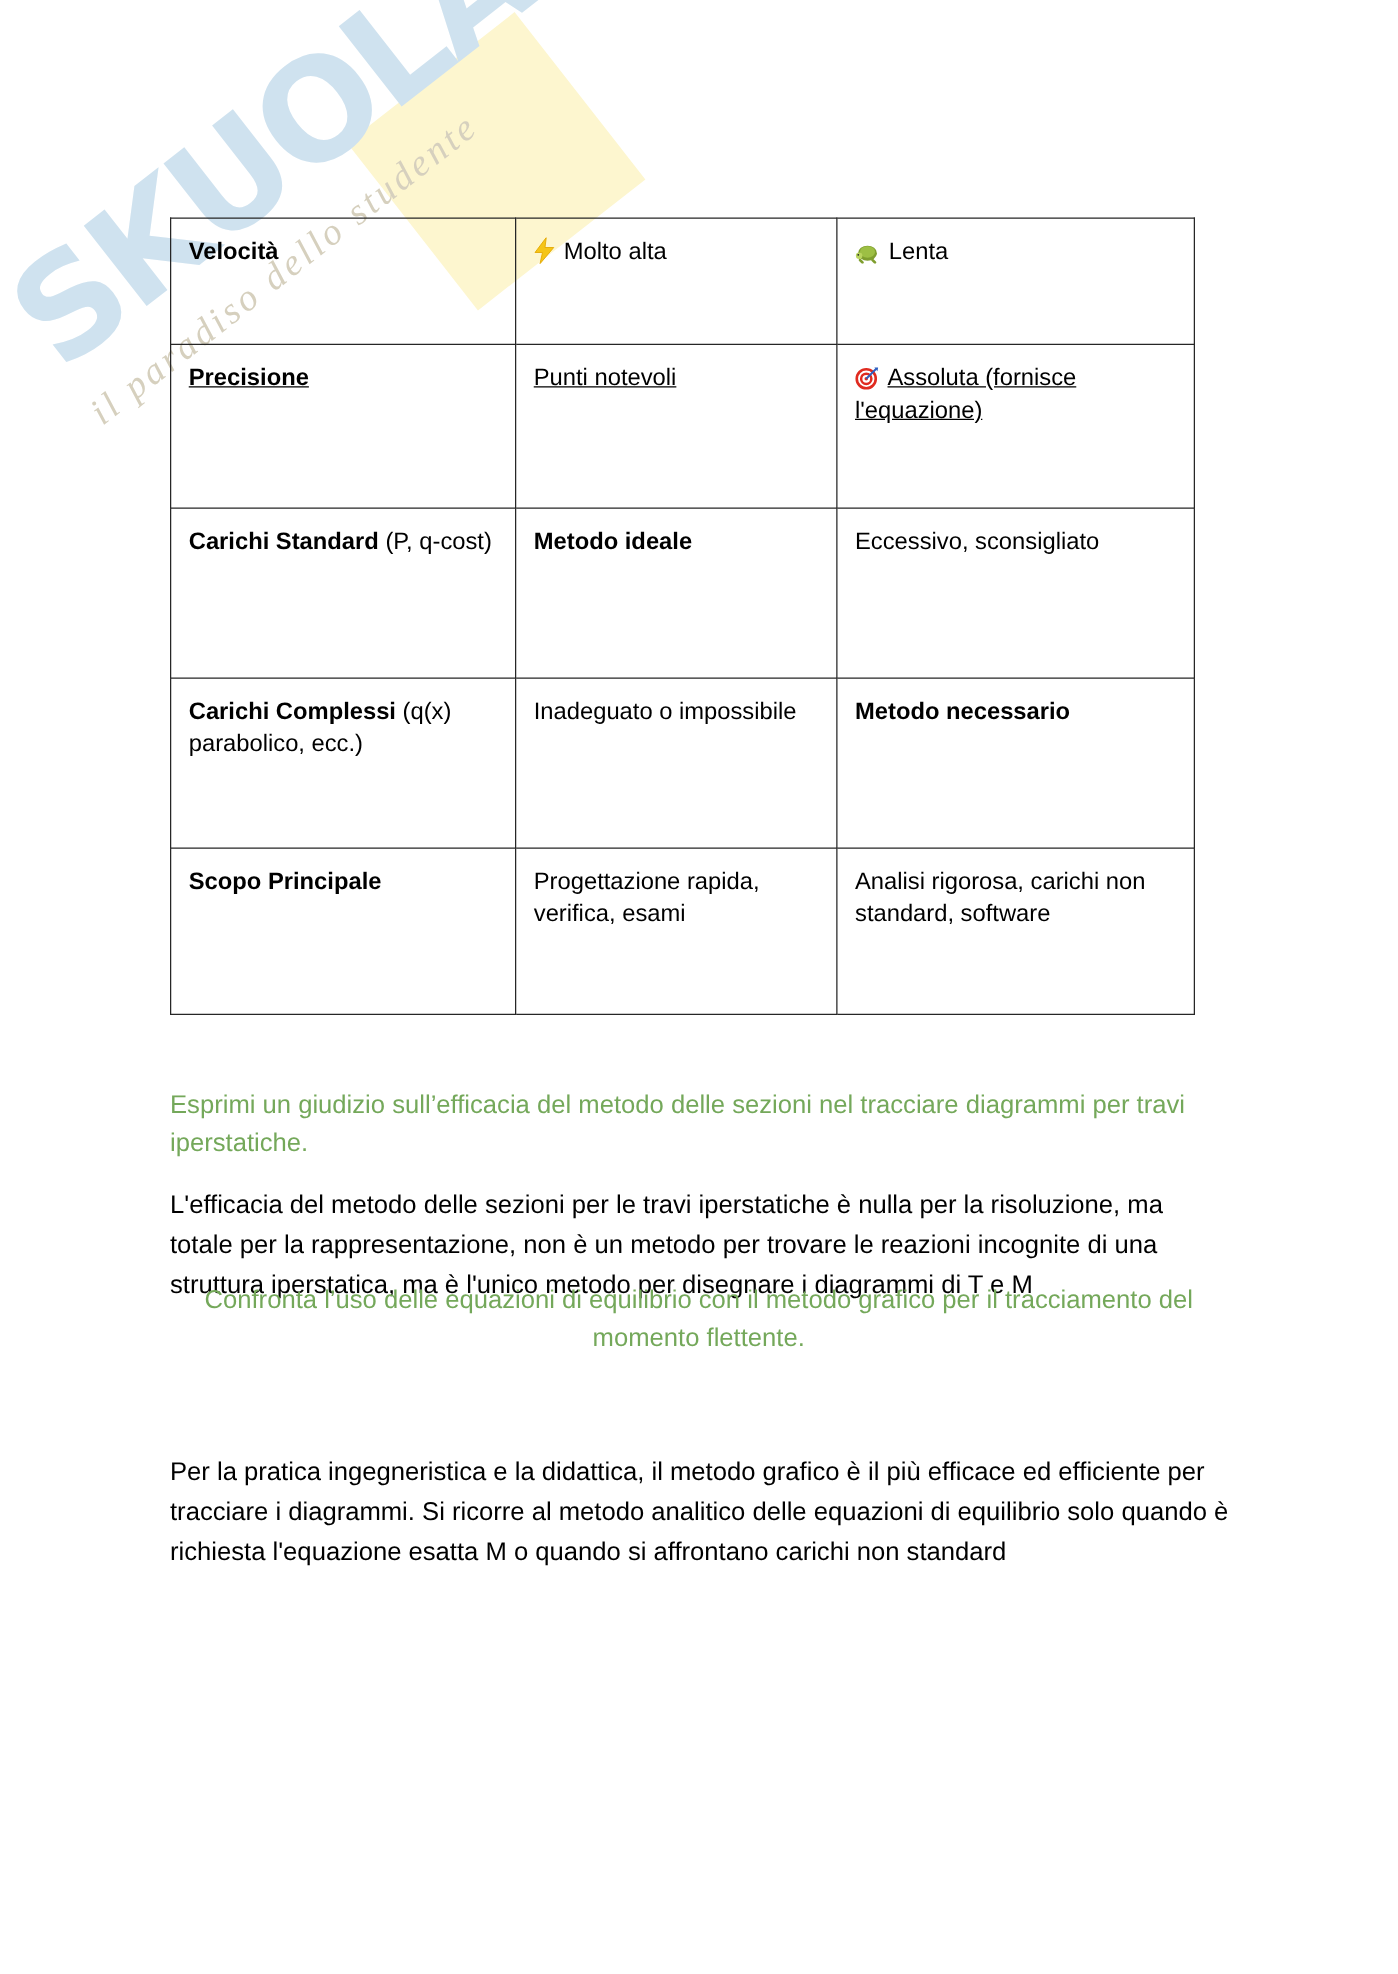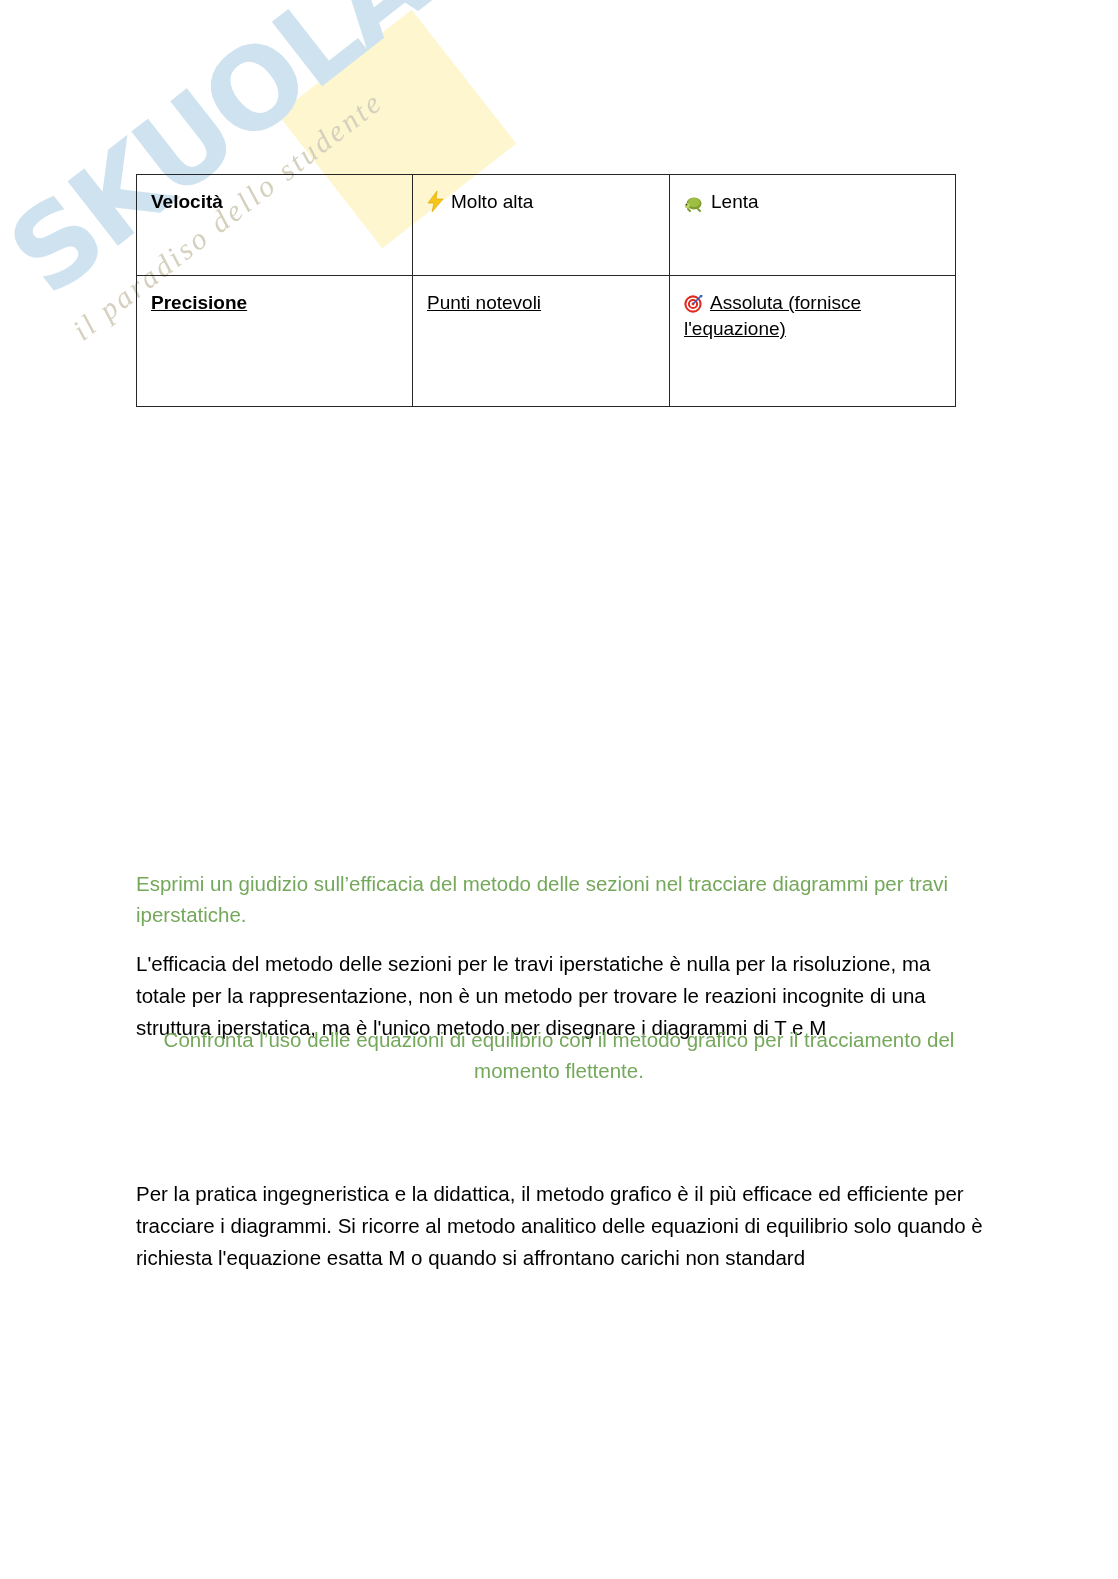--- a/index.html
+++ b/index.html
@@ -129,21 +129,21 @@
     position: absolute;
     left: 136px;
     width: 850px;
     color: #000000;
     font-size: 20.5px;
     line-height: 1.55;
   }
   #q1 { top: 868px; }
   #p1 { top: 948px; }
   #q2 { top: 1024px; text-align: center; }
-  #p2 { top: 1162px; margin-top: 16px; }
+  #p2 { top: 1162px; }
 </style>
 </head>
 <body>
 
 <div id="watermark">
   <div class="wm-yellow"></div>
   <div class="wm-logo">
     <div class="wm-logo-text">
       <span>SKUOLA</span><span style="font-size:72px;letter-spacing:-1px;">.net</span>
     </div>
@@ -199,22 +199,55 @@
               <circle cx="9" cy="10" r="7.6" fill="none" stroke="#e02b20" stroke-width="2.1"></circle>
               <circle cx="9" cy="10" r="4.1" fill="none" stroke="#e02b20" stroke-width="2"></circle>
               <circle cx="9" cy="10" r="1.4" fill="#e02b20"></circle>
               <path d="M9 10 L17 2" stroke="#2f5fbf" stroke-width="1.6"></path>
               <polygon points="15.5,1 18.5,1 18,4" fill="#2f5fbf"></polygon>
             </svg>
           </span><span>Assoluta (fornisce l'equazione)</span>
         </td>
       </tr>
 
-
-
+      <tr class="r4">
+        <td>
+          <span class="bold">Carichi Standard</span><span> (P, q-cost)</span>
+        </td>
+        <td>
+          <span class="bold">Metodo ideale</span>
+        </td>
+        <td>
+          <span>Eccessivo, sconsigliato</span>
+        </td>
+      </tr>
+
+      <tr class="r5">
+        <td>
+          <span class="bold">Carichi Complessi</span><span> (q(x) parabolico, ecc.)</span>
+        </td>
+        <td>
+          <span>Inadeguato o impossibile</span>
+        </td>
+        <td>
+          <span class="bold">Metodo necessario</span>
+        </td>
+      </tr>
+
+      <tr class="r6">
+        <td>
+          <span class="bold">Scopo Principale</span><span></span>
+        </td>
+        <td>
+          <span>Progettazione rapida, verifica, esami</span>
+        </td>
+        <td>
+          <span>Analisi rigorosa, carichi non standard, software</span>
+        </td>
+      </tr>
 
     </tbody>
   </table>
 
   <div class="q-head" id="q1">Esprimi un giudizio sull’efficacia del metodo delle sezioni nel tracciare diagrammi per travi iperstatiche.</div>
   <div class="body-par" id="p1">L'efficacia del metodo delle sezioni per le travi iperstatiche è nulla per la risoluzione, ma totale per la rappresentazione, non è un metodo per trovare le reazioni incognite di una struttura iperstatica, ma è l'unico metodo per disegnare i diagrammi di T e M</div>
 
   <div class="q-head" id="q2">Confronta l’uso delle equazioni di equilibrio con il metodo grafico per il tracciamento del momento flettente.</div>
   <div class="body-par" id="p2">Per la pratica ingegneristica e la didattica, il metodo grafico è il più efficace ed efficiente per tracciare i diagrammi. Si ricorre al metodo analitico delle equazioni di equilibrio solo quando è richiesta l'equazione esatta M o quando si affrontano carichi non standard</div>
 

